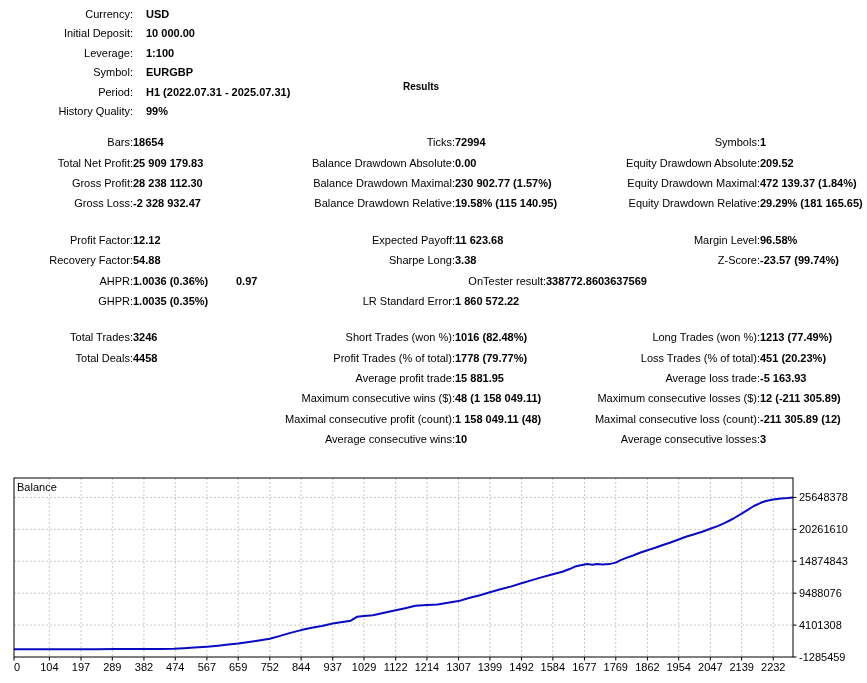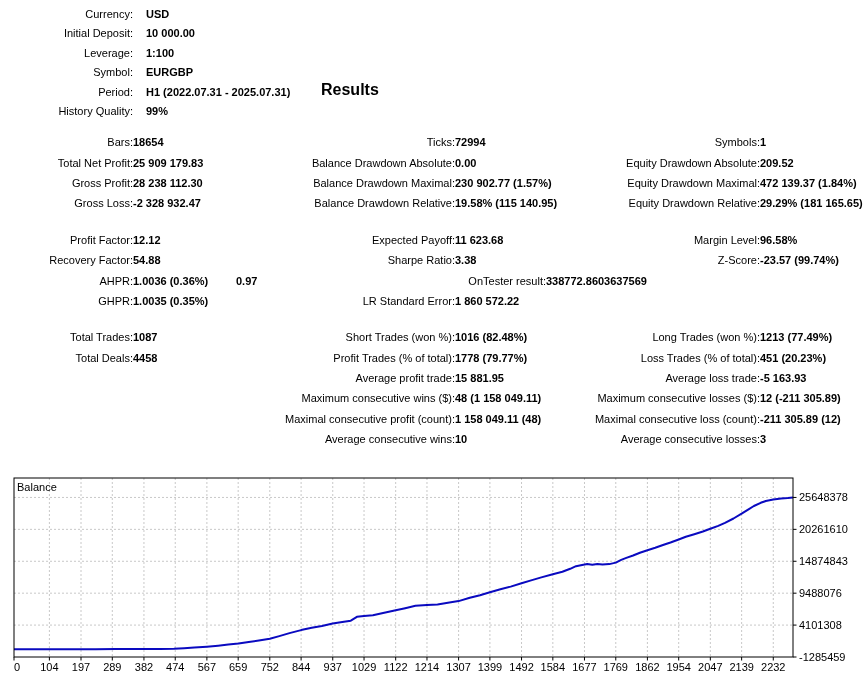--- a/index.html
+++ b/index.html
@@ -8,22 +8,22 @@
     font-family:"Liberation Sans","DejaVu Sans",sans-serif;font-size:11px;
     position:relative;overflow:hidden;
   }
   
   .info-block{position:absolute;top:4px;left:0;}
   .info-row{display:grid;grid-template-columns:133px auto;column-gap:13px;height:19.5px;align-items:center;}
   .info-label{text-align:right;white-space:nowrap;}
   .info-value{font-weight:bold;white-space:nowrap;}
   .info-value.right{width:96px;}
   
-  .results-title{position:absolute;top:81px;left:321px;width:200px;
-    font-weight:bold;font-size:16px;}
+  .results-title{position:absolute;top:81px;left:321px;width:200px;text-align:center;
+    font-weight:bold;font-size:10px;}
   
   .stats-block{position:absolute;top:120px;left:0;width:861px;}
   .stats-group{margin-top:12px;}
   .stats-group + .stats-group{margin-top:16px;}
   .stat-row{display:grid;grid-template-columns:133px 103px 219px 91px 214px 101px;height:20.4px;align-items:center;}
   .stat-label{text-align:right;white-space:nowrap;padding:0;}
   .stat-value{text-align:left;font-weight:bold;white-space:nowrap;}
   
   .chart-wrap{position:absolute;top:468px;left:0;width:867px;height:215px;}
   svg text{font-family:"Liberation Sans","DejaVu Sans",sans-serif;font-size:11px;fill:#000;}
@@ -100,21 +100,21 @@
         <div class="stat-label">Profit Factor:</div>
         <div class="stat-value">12.12</div>
         <div class="stat-label">Expected Payoff:</div>
         <div class="stat-value">11 623.68</div>
         <div class="stat-label">Margin Level:</div>
         <div class="stat-value">96.58%</div>
       </div>
       <div class="stat-row">
         <div class="stat-label">Recovery Factor:</div>
         <div class="stat-value">54.88</div>
-        <div class="stat-label">Sharpe Ratio:</div>
+        <div class="stat-label">Sharpe Long:</div>
         <div class="stat-value">3.38</div>
         <div class="stat-label">Z-Score:</div>
         <div class="stat-value">-23.57 (99.74%)</div>
       </div>
       <div class="stat-row">
         <div class="stat-label">AHPR:</div>
         <div class="stat-value">1.0036 (0.36%)</div>
         <div class="stat-value">0.97</div>
         <div class="stat-label">OnTester result:</div>
         <div class="stat-value">338772.8603637569</div>
@@ -124,21 +124,21 @@
         <div class="stat-value">1.0035 (0.35%)</div>
         <div class="stat-label">LR Standard Error:</div>
         <div class="stat-value">1 860 572.22</div>
         <div class="stat-label"></div>
         <div class="stat-value"></div>
       </div>
     </div>
     <div class="stats-group">
       <div class="stat-row">
         <div class="stat-label">Total Trades:</div>
-        <div class="stat-value">1087</div>
+        <div class="stat-value">3246</div>
         <div class="stat-label">Short Trades (won %):</div>
         <div class="stat-value">1016 (82.48%)</div>
         <div class="stat-label">Long Trades (won %):</div>
         <div class="stat-value">1213 (77.49%)</div>
       </div>
       <div class="stat-row">
         <div class="stat-label">Total Deals:</div>
         <div class="stat-value">4458</div>
         <div class="stat-label">Profit Trades (% of total):</div>
         <div class="stat-value">1778 (79.77%)</div>

